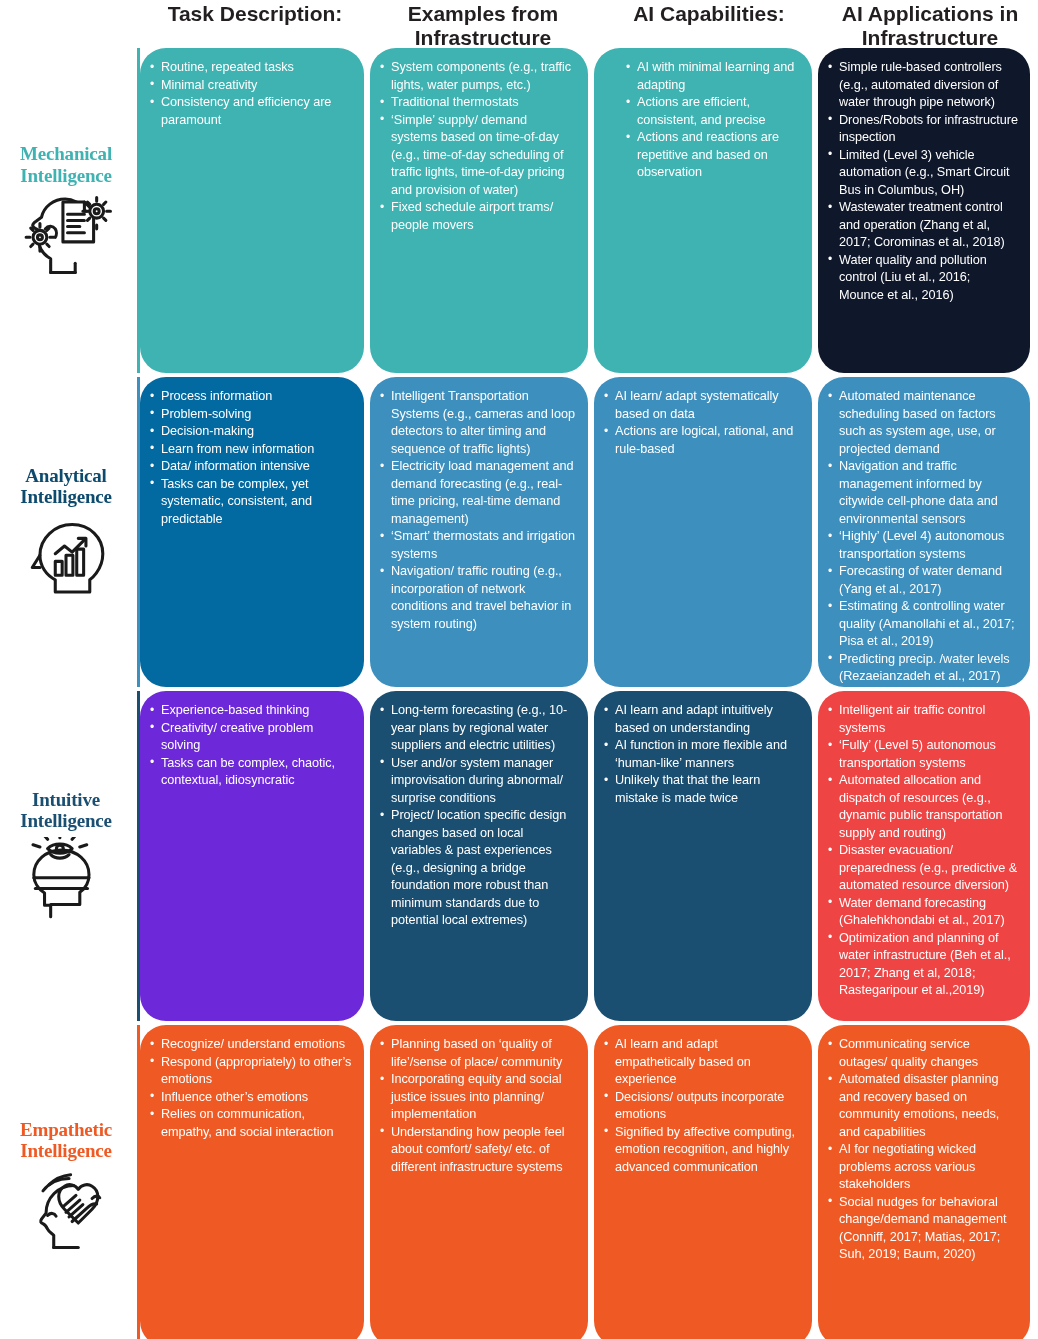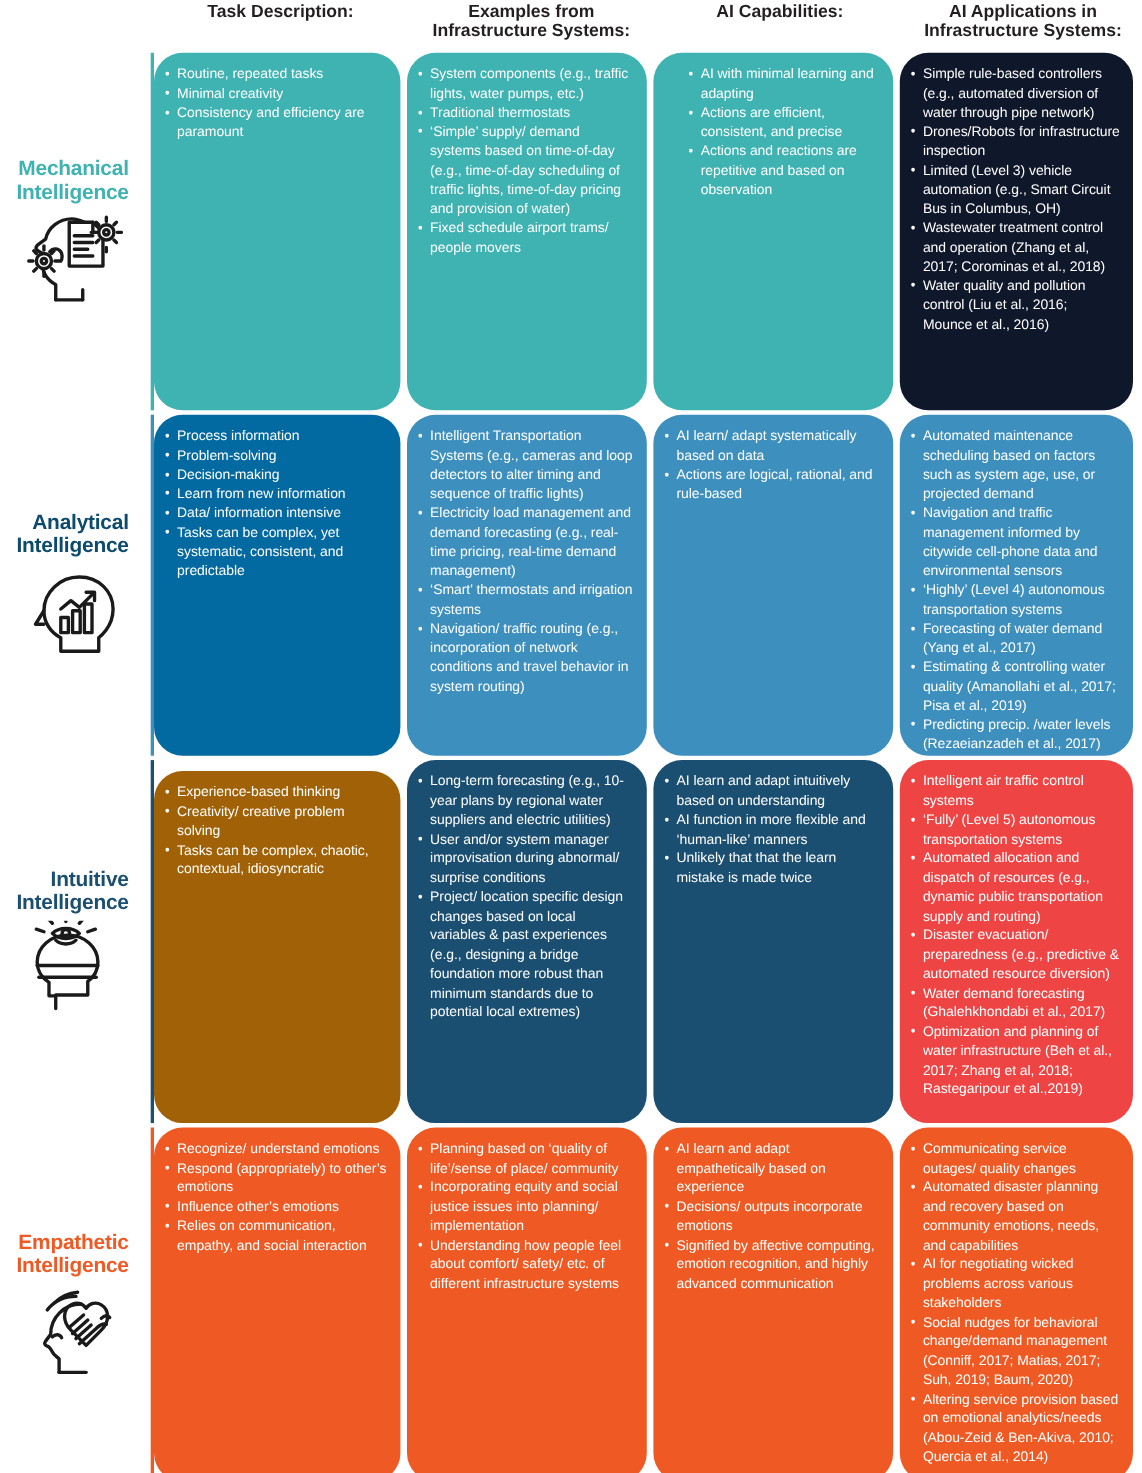--- a/index.html
+++ b/index.html
@@ -29,21 +29,21 @@
     align-items: flex-start;
   }
   .header-spacer {
     width: 140px;
     flex: 0 0 140px;
   }
   .col-head {
     flex: 0 0 auto;
     text-align: center;
     font-weight: bold;
-    font-size: 16px;
+    font-size: 21px;
     line-height: 1.12;
     color: #231f20;
     padding: 2px 4px 0 4px;
     box-sizing: border-box;
   }
   .col-head.c0 { width: 230px; }
   .col-head.c1 { width: 226px; }
   .col-head.c2 { width: 226px; }
   .col-head.c3 { width: 216px; }
 
@@ -80,23 +80,24 @@
     position: absolute;
     right: 0;
     top: 0;
     bottom: 0;
     width: 3px;
   }
   .row-title {
     font-weight: bold;
     font-size: 19px;
     line-height: 1.12;
-    text-align: right;
+    text-align: center;
     white-space: pre-line;
     letter-spacing: -0.2px;
+    font-family: Liberation Serif, serif;
   }
   .row-icon {
     margin-top: 6px;
     width: 92px;
     height: 86px;
     display: block;
   }
 
   
   .card {
@@ -269,21 +270,21 @@
       <path style="fill:none;stroke:#1a1a1a;stroke-width:4;stroke-linecap:round;stroke-linejoin:round" d="M40 103 V88 H32 V72 c-8-5-14-14-14-24 0-18 16-32 36-32 20 0 36 14 36 32 0 10-5 18-12 23 v16 H40"></path>
       <path style="fill:none;stroke:#1a1a1a;stroke-width:4;stroke-linecap:round;stroke-linejoin:round" d="M18 52 h72"></path>
       <path style="fill:none;stroke:#1a1a1a;stroke-width:4;stroke-linecap:round;stroke-linejoin:round" d="M20 66 h68"></path>
       <path style="fill:none;stroke:#1a1a1a;stroke-width:4;stroke-linecap:round;stroke-linejoin:round" d="M40 22 c6 6 18 6 24 0"></path>
       <path style="fill:none;stroke:#1a1a1a;stroke-width:4;stroke-linecap:round;stroke-linejoin:round" d="M36 14 c8 -8 24 -8 32 0 -8 8 -24 8 -32 0 z"></path>
       <circle cx="52" cy="14" r="4.5" style="fill:none;stroke:#1a1a1a;stroke-width:4;stroke-linecap:round;stroke-linejoin:round"></circle>
       <path style="fill:none;stroke:#1a1a1a;stroke-width:4;stroke-linecap:round;stroke-linejoin:round" d="M52 0 v-0.5 M36 2 l-6 -7 M68 2 l6 -7 M26 12 l-9 -3 M78 12 l9 -3"></path>
     </svg>
           </span>
         </div>
-        <div class="card k0" style="background: #a16207; margin-top: 10px;">
+        <div class="card k0" style="background: #6d28d9;">
           <ul>
             <li>Experience-based thinking</li>
             <li>Creativity/ creative problem solving</li>
             <li>Tasks can be complex, chaotic, contextual, idiosyncratic</li>
           </ul>
         </div>
         <div class="card k1" style="background: rgb(27, 79, 114);">
           <ul>
             <li>Long-term forecasting (e.g., 10-year plans by regional water suppliers and electric utilities)</li>
             <li>User and/or system manager improvisation during abnormal/ surprise conditions</li>
@@ -349,19 +350,18 @@
             <li>Decisions/ outputs incorporate emotions</li>
             <li>Signified by affective computing, emotion recognition, and highly advanced communication</li>
           </ul>
         </div>
         <div class="card k3" style="background: rgb(239, 90, 36);">
           <ul>
             <li>Communicating service outages/ quality changes</li>
             <li>Automated disaster planning and recovery based on community emotions, needs, and capabilities</li>
             <li>AI for negotiating wicked problems across various stakeholders</li>
             <li>Social nudges for behavioral change/demand management (Conniff, 2017; Matias, 2017; Suh, 2019; Baum, 2020)</li>
-            <li>Altering service provision based on emotional analytics/needs (Abou-Zeid &amp; Ben-Akiva, 2010; Quercia et al., 2014)</li>
           </ul>
         </div>
       </div>
     </div>
 
 </div>
 
 </body></html>

